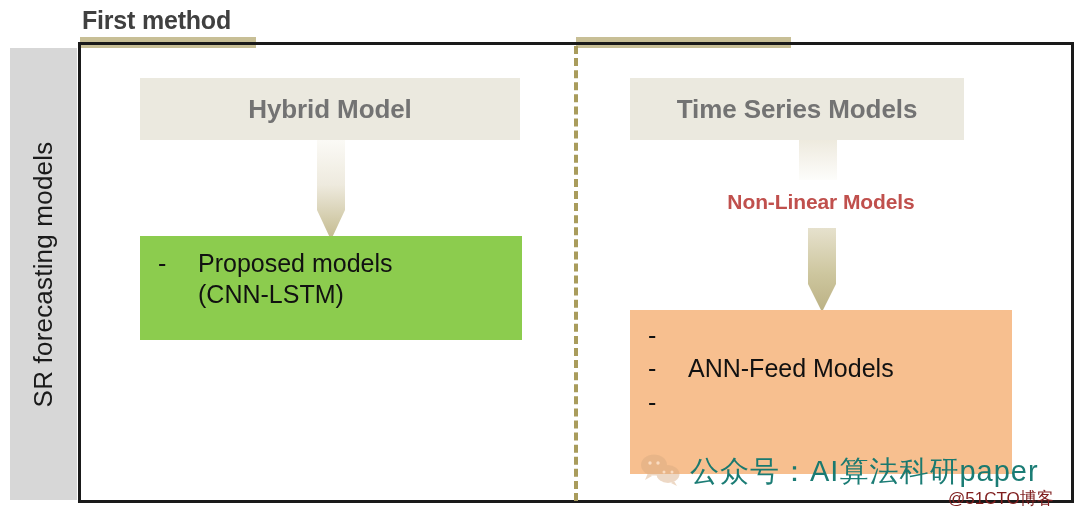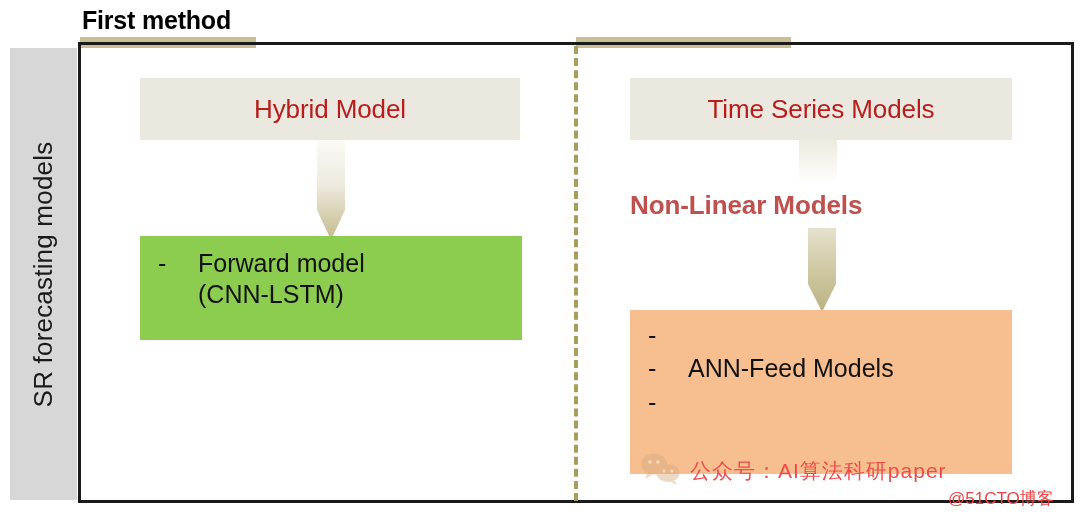--- a/index.html
+++ b/index.html
@@ -16,21 +16,21 @@
     height: 517px;
     background: #ffffff;
     overflow: hidden;
   }
 
   
   .col-title {
     position: absolute;
     font-weight: bold;
     font-size: 25px;
-    color: #000000;
+    color: #404040;
     letter-spacing: -0.2px;
     white-space: nowrap;
   }
   #title-first  { left: 82px;  top: 6px; }
   #title-second { left: 578px; top: 6px; }
 
   .title-rule {
     position: absolute;
     height: 11px;
     background: #c8bf96;
@@ -85,27 +85,27 @@
     position: absolute;
     box-sizing: border-box;
   }
   .beige-head {
     background: #ebe9df;
     display: flex;
     align-items: center;
     justify-content: center;
   }
   .beige-head .head-text {
-    font-weight: normal;
+    font-weight: bold;
     font-size: 26px;
-    color: #b91c1c;
+    color: #737373;
     letter-spacing: -0.1px;
   }
   #box-hybrid      { left: 140px; top: 78px;  width: 380px; height: 62px; }
-  #box-timeseries  { left: 630px; top: 78px;  width: 382px; height: 62px; }
+  #box-timeseries  { left: 630px; top: 78px;  width: 334px; height: 62px; }
 
   
   .arrow {
     position: absolute;
   }
   .arrow svg { display: block; }
 
   #arrow-first   { left: 304px; top: 140px; width: 54px; height: 100px; }
   #arrow-stub    { left: 799px; top: 140px; width: 38px; height: 40px; }
   #arrow-second  { left: 801px; top: 228px; width: 42px; height: 84px; }
@@ -146,50 +146,50 @@
   #box-green .bullet-list  { padding-top: 12px; }
   #box-orange .bullet-list { padding-top: 10px; }
   #box-orange .bullet-row  { margin-bottom: 2px; }
 
   
   #nonlinear-label {
     position: absolute;
     left: 630px;
     top: 190px;
     width: 382px;
-    text-align: left;
+    text-align: center;
     font-weight: bold;
-    font-size: 26px;
+    font-size: 21px;
     color: #c0504d;
     letter-spacing: -0.1px;
   }
 
   
   #watermark {
     position: absolute;
     left: 640px;
     top: 452px;
     display: flex;
     align-items: center;
     pointer-events: none;
   }
   #wechat-icon { margin-right: 8px; opacity: 0.45; }
   #watermark-text {
-    font-size: 21px;
-    color: #ef4444;
+    font-size: 29px;
+    color: #0f766e;
     opacity: 0.95;
     white-space: nowrap;
     letter-spacing: 1px;
   }
   #watermark-sub {
     position: absolute;
     left: 948px;
     top: 487px;
     font-size: 17px;
-    color: #ef4444;
+    color: #7f1d1d;
     white-space: nowrap;
   }
 </style>
 </head>
 <body>
 
 <div id="stage">
 
   <div class="col-title" id="title-first">First method</div>
   <div class="title-rule" id="rule-first"></div>
@@ -218,21 +218,21 @@
         </linearGradient>
       </defs>
       <polygon points="13,0 41,0 41,70 27,100 13,70" fill="url(#gradA)"></polygon>
     </svg>
   </div>
 
   <div class="box" id="box-green">
     <div class="bullet-list">
       <div class="bullet-row">
         <span class="bullet-dash">-</span>
-        <span class="bullet-text">Forward model
+        <span class="bullet-text">Proposed models
 (CNN-LSTM)</span>
       </div>
     </div>
   </div>
 
   <div class="box beige-head" id="box-timeseries">
     <span class="head-text">Time Series Models</span>
   </div>
 
   <div class="arrow" id="arrow-stub">

